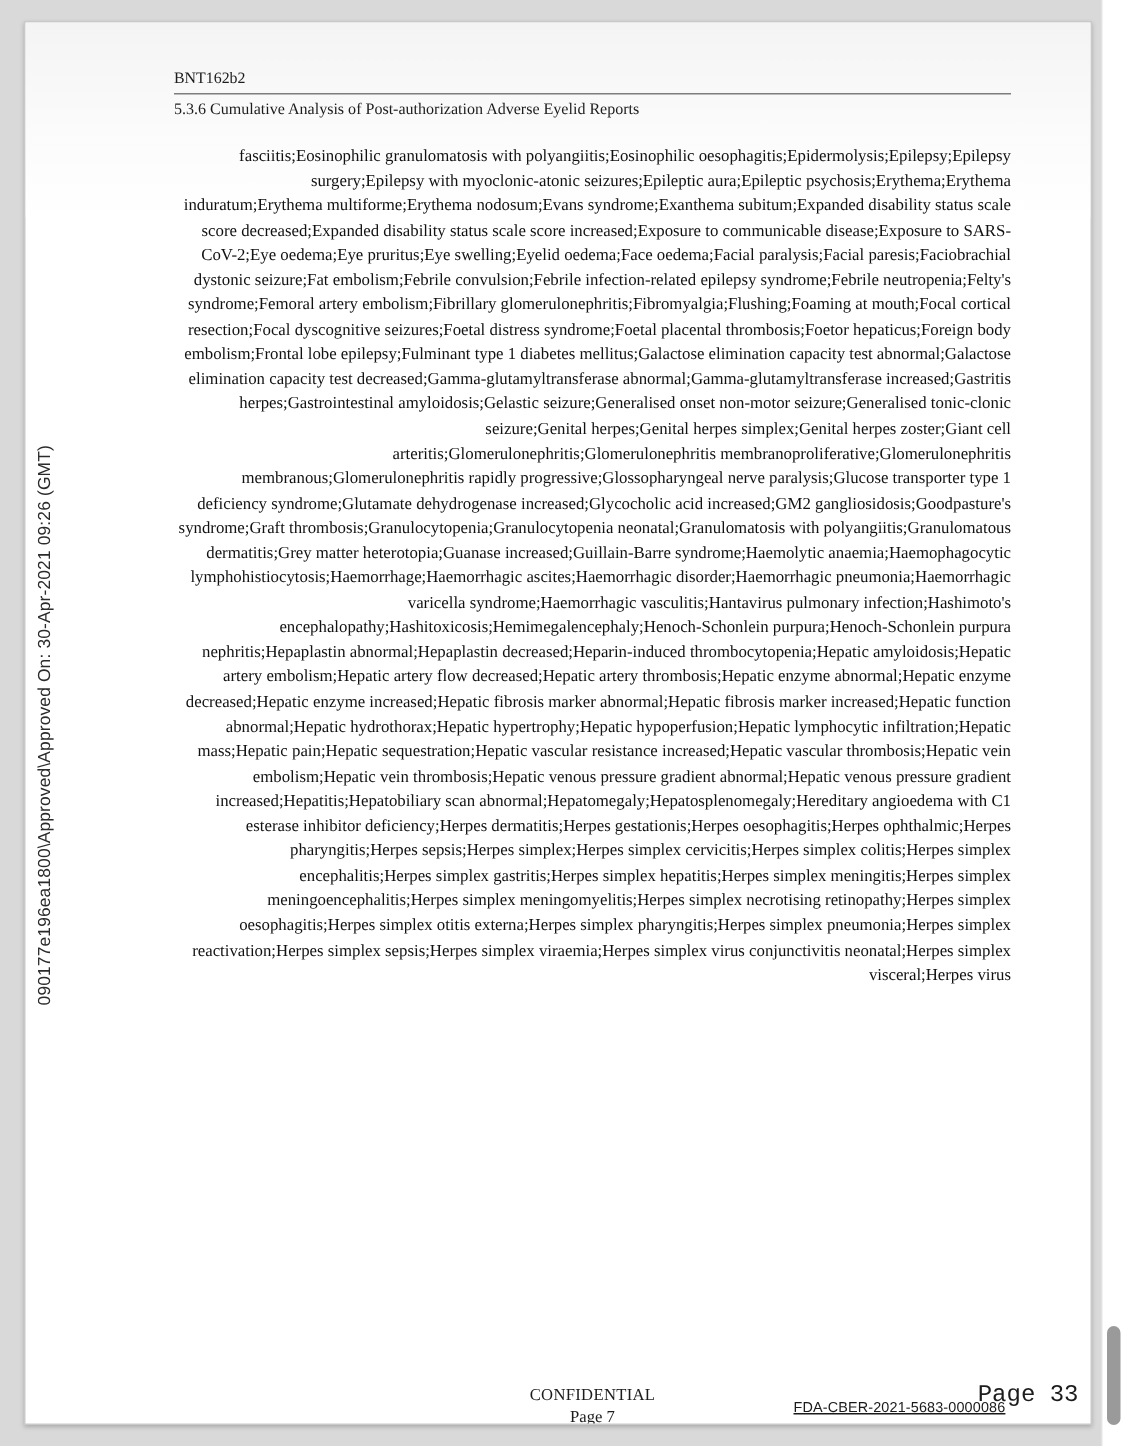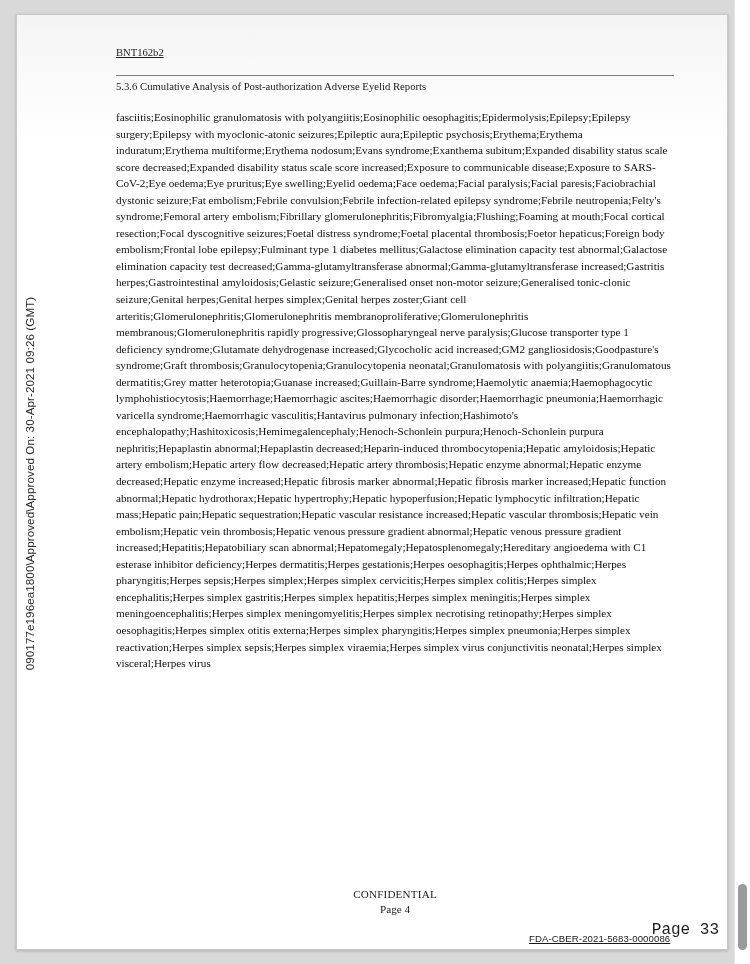--- a/index.html
+++ b/index.html
@@ -78,50 +78,49 @@
   }
 
   
   #doc-header {
     margin-bottom: 15px;
   }
   #header-product {
     font-size: 10.6px;
     color: #1c1c1c;
     line-height: 15px;
-    padding-bottom: 14px;
-    text-decoration: underline;
+    padding-bottom: 1px;
   }
   #header-rule {
     border-bottom: 1px solid #7d7d7d;
     height: 0;
     margin: 1px 0 2px 0;
     width: 100%;
   }
   #header-subtitle {
     font-size: 10.7px;
     color: #1c1c1c;
     line-height: 16px;
   }
 
   
   #event-body {
     font-size: 11.2px;
     line-height: 16.55px;
     color: #111111;
-    text-align: left;
+    text-align: right;
     word-spacing: 0px;
     white-space: pre-wrap;
   }
 
   
   #doc-footer {
     position: absolute;
     left: 99px;
-    top: 872px;
+    top: 908px;
     width: 558px;
     text-align: center;
   }
   #footer-confidential {
     font-size: 11.1px;
     color: #1c1c1c;
     line-height: 15px;
     letter-spacing: 0.2px;
   }
   #footer-pagenum {
@@ -190,21 +189,21 @@
         <div id="header-rule"></div>
         <div id="header-subtitle">5.3.6 Cumulative Analysis of Post-authorization Adverse Eyelid Reports</div>
       </div>
 
       <div id="event-body">fasciitis;Eosinophilic granulomatosis with polyangiitis;Eosinophilic oesophagitis;Epidermolysis;Epilepsy;Epilepsy surgery;Epilepsy with myoclonic-atonic seizures;Epileptic aura;Epileptic psychosis;Erythema;Erythema induratum;Erythema multiforme;Erythema nodosum;Evans syndrome;Exanthema subitum;Expanded disability status scale score decreased;Expanded disability status scale score increased;Exposure to communicable disease;Exposure to SARS-CoV-2;Eye oedema;Eye pruritus;Eye swelling;Eyelid oedema;Face oedema;Facial paralysis;Facial paresis;Faciobrachial dystonic seizure;Fat embolism;Febrile convulsion;Febrile infection-related epilepsy syndrome;Febrile neutropenia;Felty's syndrome;Femoral artery embolism;Fibrillary glomerulonephritis;Fibromyalgia;Flushing;Foaming at mouth;Focal cortical resection;Focal dyscognitive seizures;Foetal distress syndrome;Foetal placental thrombosis;Foetor hepaticus;Foreign body embolism;Frontal lobe epilepsy;Fulminant type 1 diabetes mellitus;Galactose elimination capacity test abnormal;Galactose elimination capacity test decreased;Gamma-glutamyltransferase abnormal;Gamma-glutamyltransferase increased;Gastritis herpes;Gastrointestinal amyloidosis;Gelastic seizure;Generalised onset non-motor seizure;Generalised tonic-clonic seizure;Genital herpes;Genital herpes simplex;Genital herpes zoster;Giant cell arteritis;Glomerulonephritis;Glomerulonephritis membranoproliferative;Glomerulonephritis membranous;Glomerulonephritis rapidly progressive;Glossopharyngeal nerve paralysis;Glucose transporter type 1 deficiency syndrome;Glutamate dehydrogenase increased;Glycocholic acid increased;GM2 gangliosidosis;Goodpasture's syndrome;Graft thrombosis;Granulocytopenia;Granulocytopenia neonatal;Granulomatosis with polyangiitis;Granulomatous dermatitis;Grey matter heterotopia;Guanase increased;Guillain-Barre syndrome;Haemolytic anaemia;Haemophagocytic lymphohistiocytosis;Haemorrhage;Haemorrhagic ascites;Haemorrhagic disorder;Haemorrhagic pneumonia;Haemorrhagic varicella syndrome;Haemorrhagic vasculitis;Hantavirus pulmonary infection;Hashimoto's encephalopathy;Hashitoxicosis;Hemimegalencephaly;Henoch-Schonlein purpura;Henoch-Schonlein purpura nephritis;Hepaplastin abnormal;Hepaplastin decreased;Heparin-induced thrombocytopenia;Hepatic amyloidosis;Hepatic artery embolism;Hepatic artery flow decreased;Hepatic artery thrombosis;Hepatic enzyme abnormal;Hepatic enzyme decreased;Hepatic enzyme increased;Hepatic fibrosis marker abnormal;Hepatic fibrosis marker increased;Hepatic function abnormal;Hepatic hydrothorax;Hepatic hypertrophy;Hepatic hypoperfusion;Hepatic lymphocytic infiltration;Hepatic mass;Hepatic pain;Hepatic sequestration;Hepatic vascular resistance increased;Hepatic vascular thrombosis;Hepatic vein embolism;Hepatic vein thrombosis;Hepatic venous pressure gradient abnormal;Hepatic venous pressure gradient increased;Hepatitis;Hepatobiliary scan abnormal;Hepatomegaly;Hepatosplenomegaly;Hereditary angioedema with C1 esterase inhibitor deficiency;Herpes dermatitis;Herpes gestationis;Herpes oesophagitis;Herpes ophthalmic;Herpes pharyngitis;Herpes sepsis;Herpes simplex;Herpes simplex cervicitis;Herpes simplex colitis;Herpes simplex encephalitis;Herpes simplex gastritis;Herpes simplex hepatitis;Herpes simplex meningitis;Herpes simplex meningoencephalitis;Herpes simplex meningomyelitis;Herpes simplex necrotising retinopathy;Herpes simplex oesophagitis;Herpes simplex otitis externa;Herpes simplex pharyngitis;Herpes simplex pneumonia;Herpes simplex reactivation;Herpes simplex sepsis;Herpes simplex viraemia;Herpes simplex virus conjunctivitis neonatal;Herpes simplex visceral;Herpes virus</div>
 
     </div>
 
     <div id="doc-footer">
       <div id="footer-confidential">CONFIDENTIAL</div>
-      <div id="footer-pagenum">Page 4</div>
+      <div id="footer-pagenum">Page 7</div>
     </div>
 
     <div id="bates-stamp">FDA-CBER-2021-5683-0000086</div>
 
     <div id="viewer-page-indicator">Page 33</div>
 
   </div>
 
   <div id="scrollbar-track">
     <div id="scrollbar-thumb"></div>

